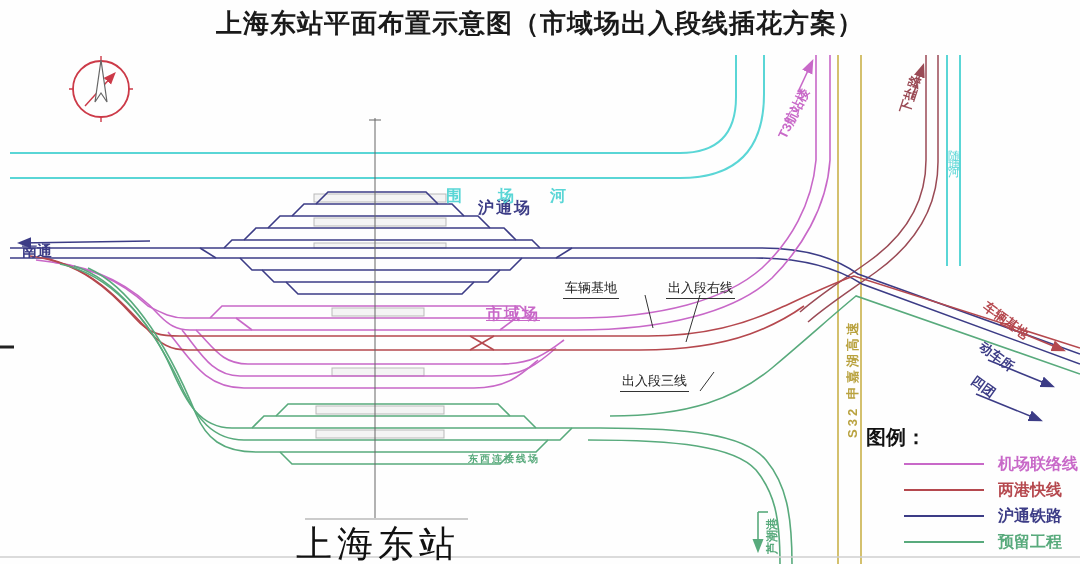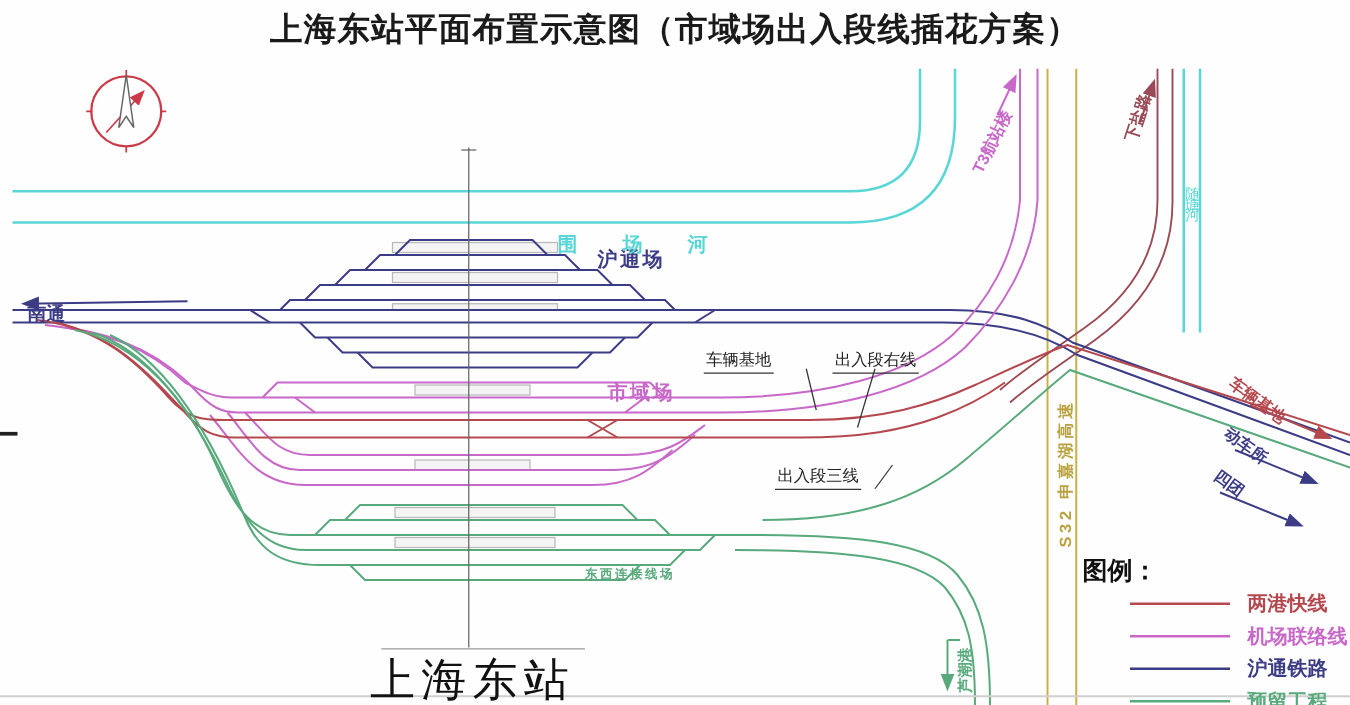--- a/index.html
+++ b/index.html
@@ -14,21 +14,21 @@
   .yard{font-size:16px;font-weight:bold;letter-spacing:2px;}
   .riverh{font-size:16px;letter-spacing:36px;font-weight:bold;margin-top:32px;}
   .riverv{writing-mode:vertical-rl;font-size:12px;letter-spacing:8px;}
   .track-note{font-size:13px;color:#222;border-bottom:1.4px solid #333;padding:0 2px 1px 2px;
               font-family:"Liberation Sans",sans-serif;}
   .rot{transform-origin:left top;}
   .dirlbl{font-size:13px;font-weight:bold;}
   .station{font-family:"Liberation Serif",serif;font-size:36px;color:#111;letter-spacing:5px;
            width:220px;text-align:center;}
   .legend{position:absolute;left:866px;top:424px;width:212px;}
-  .legend-title{font-family:"Liberation Serif",serif;font-size:20px;font-weight:bold;color:#111;margin-top:19px;}
+  .legend-title{font-family:"Liberation Serif",serif;font-size:20px;font-weight:bold;color:#111;}
   .legend-row{display:flex;align-items:center;height:26px;}
   .legend-swatch{width:80px;height:0;border-top:2px solid #000;margin:0 14px 0 38px;}
   .legend-label{font-size:16px;font-weight:bold;font-family:"Liberation Serif",serif;}
 </style>
 </head>
 <body>
 
 <div id="stage">
 
   <svg width="1080" height="564" viewBox="0 0 1080 564">
@@ -158,21 +158,21 @@
       <circle cx="101" cy="89" r="28" stroke="#cc3a48" stroke-width="1.8" fill="none"></circle>
       <path d="M101,61 V56 M101,122 V117 M69,89 H74 M128,89 H133" stroke="#cc3a48" stroke-width="1.4"></path>
       <path d="M85,106 L114,74" stroke="#cc3a48" stroke-width="1.4" marker-end="url(#aCrm)"></path>
       <polygon points="101,60 95,102 101,93 107,102" fill="#ffffff" stroke="#666" stroke-width="1.2"></polygon>
     </g>
   </svg>
 
   <div class="lbl title">上海东站平面布置示意图（市域场出入段线插花方案）</div>
 
   <div class="lbl yard navy" style="left:478px;top:198px;text-align:right;">沪通场</div>
-  <div class="lbl yard mag" style="left:486px;top:304px;">市域场</div>
+  <div class="lbl yard mag" style="left:486px;top:304px;text-decoration:underline;">市域场</div>
   <div class="lbl yard grn" style="left:468px;top:452px;font-size:10px;">东西连接线场</div>
 
   <div class="lbl riverh cyan" style="left:446px;top:154px;">围场河</div>
   <div class="lbl riverv cyan" style="left:945px;top:140px;">随塘河</div>
 
   <div class="lbl rot olive" style="left:844px;top:438px;transform:rotate(-90deg);font-size:13px;letter-spacing:3px;font-weight:bold;">S32 申嘉湖高速</div>
   <div class="lbl rot maroon dirlbl" style="left:896px;top:110px;transform:rotate(-72deg);">下盐路</div>
 
   <div class="lbl navy dirlbl" style="left:22px;top:218px;font-size:15px;margin-top:24px;">南通</div>
   <div class="lbl rot mag dirlbl" style="left:774px;top:134px;transform:rotate(-64deg);">T3航站楼</div>
@@ -183,28 +183,28 @@
 
   <div class="lbl track-note" style="left:563px;top:279px;">车辆基地</div>
   <div class="lbl track-note" style="left:666px;top:279px;">出入段右线</div>
   <div class="lbl track-note" style="left:620px;top:372px;">出入段三线</div>
 
   <div class="lbl station" style="left:268px;top:520px;">上海东站</div>
 
   <div class="legend">
     <div class="legend-title">图例：</div>
     <div class="legend-row">
+      <div class="legend-swatch" style="border-color:#c868c8;"></div>
+      <div class="legend-label mag">机场联络线</div>
+    </div>
+    <div class="legend-row">
       <div class="legend-swatch" style="border-color:#b5484e;"></div>
       <div class="legend-label red">两港快线</div>
     </div>
     <div class="legend-row">
-      <div class="legend-swatch" style="border-color:#c868c8;"></div>
-      <div class="legend-label mag">机场联络线</div>
-    </div>
-    <div class="legend-row">
       <div class="legend-swatch" style="border-color:#3c3c86;"></div>
       <div class="legend-label navy">沪通铁路</div>
     </div>
     <div class="legend-row">
       <div class="legend-swatch" style="border-color:#58aa7c;"></div>
       <div class="legend-label grn">预留工程</div>
     </div>
   </div>
 
 </div>

